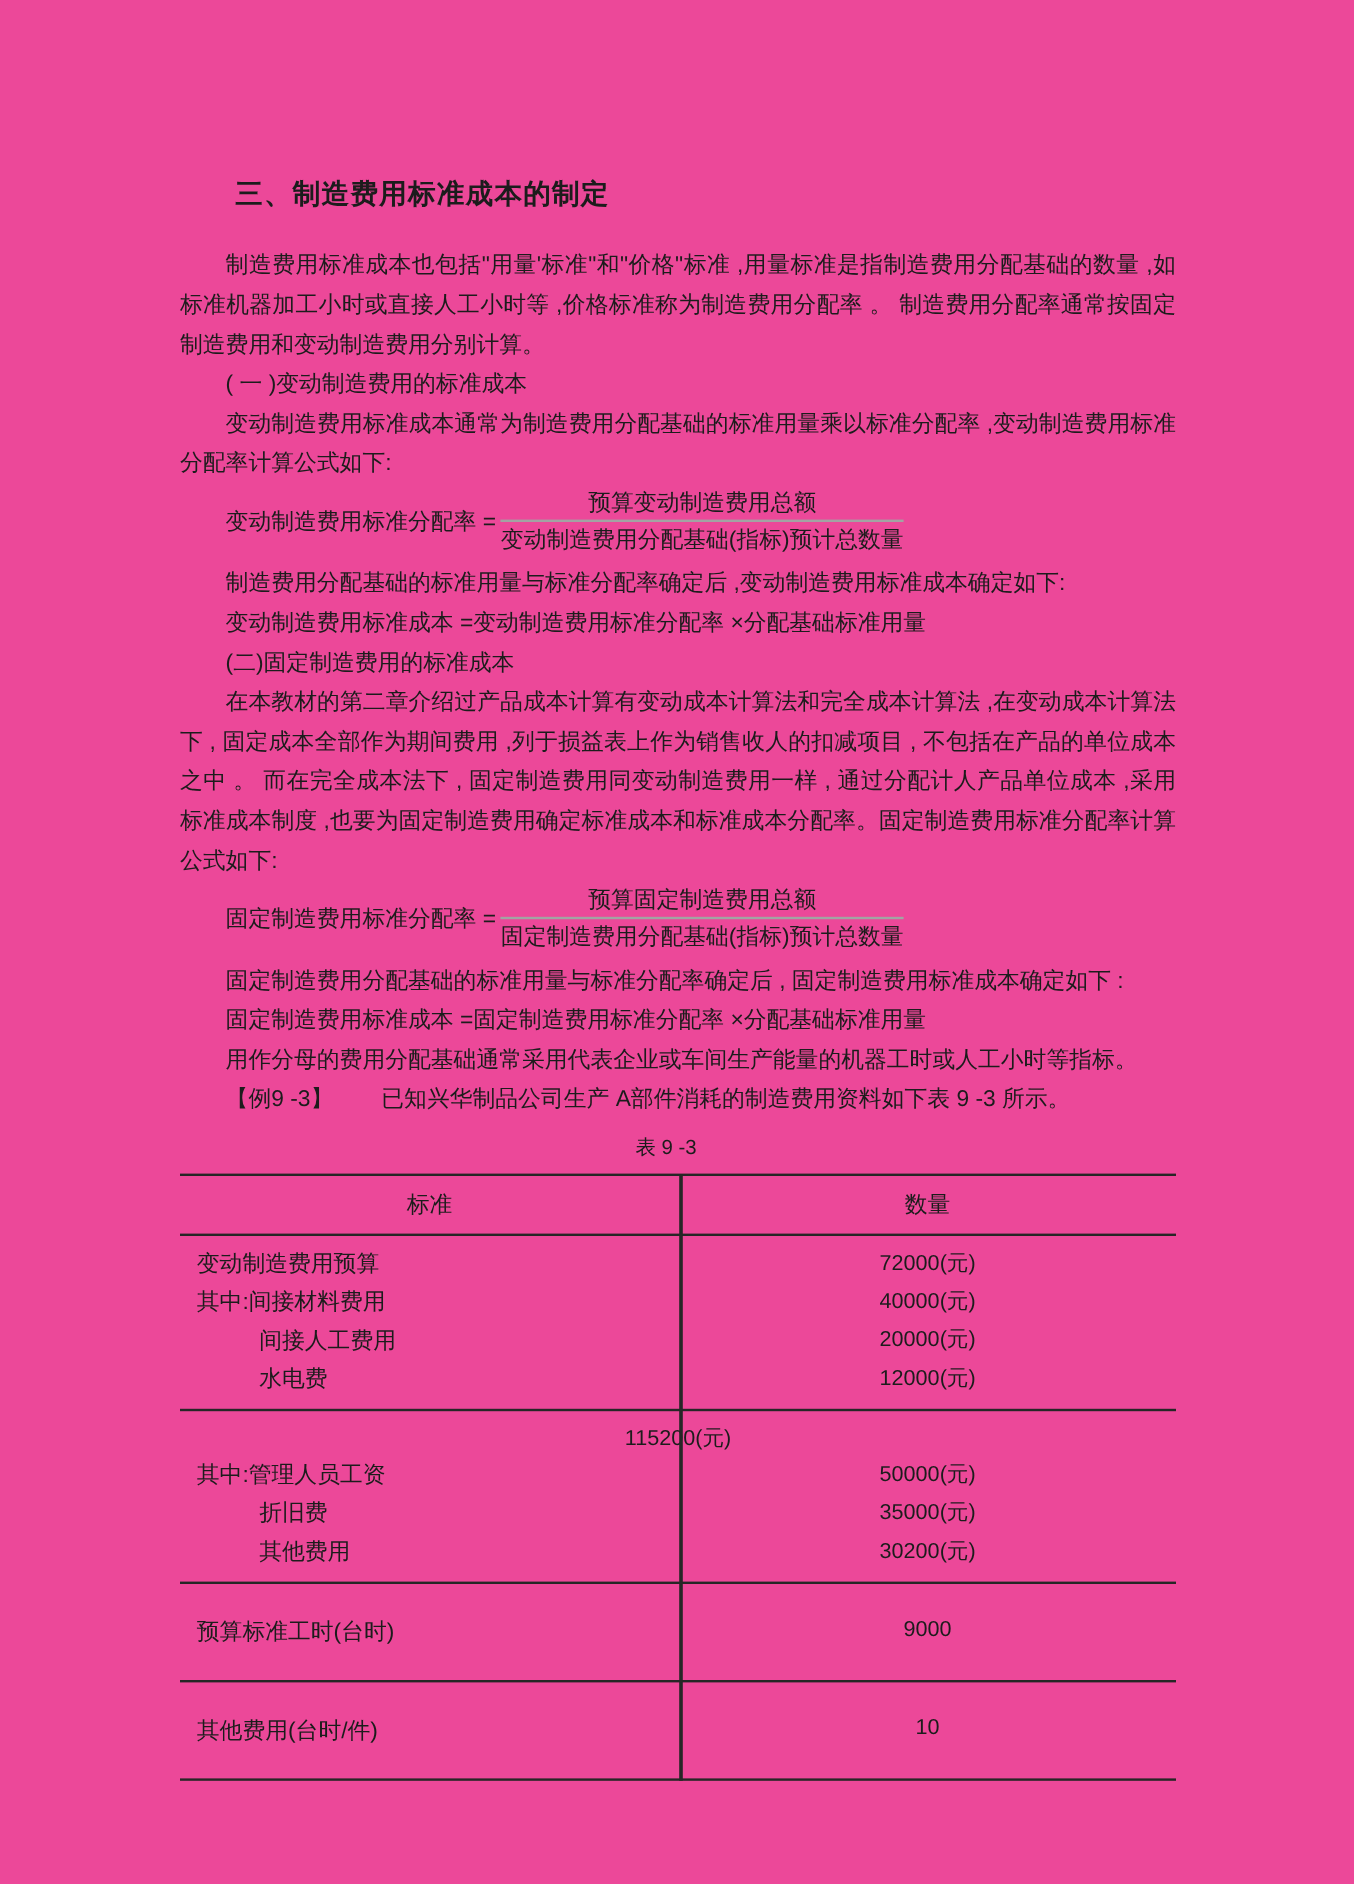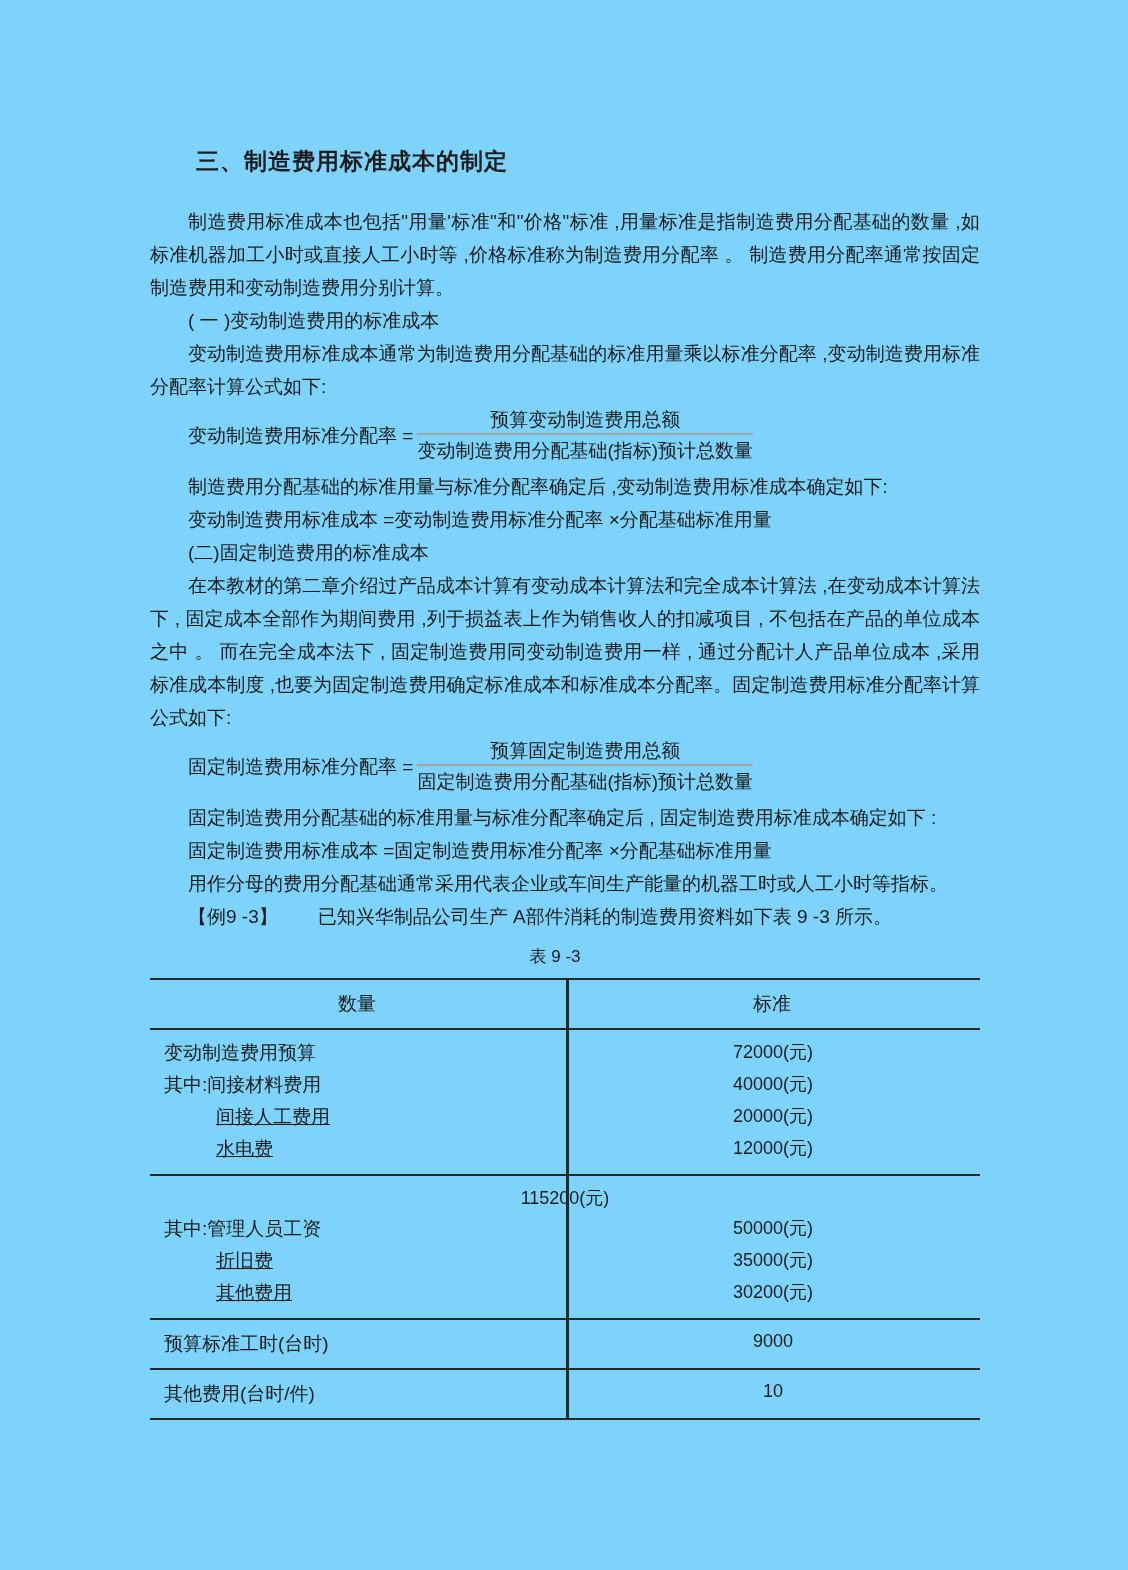--- a/index.html
+++ b/index.html
@@ -1,20 +1,20 @@
 <!DOCTYPE html>
 <html><head>
 <meta charset="utf-8">
 <title>Document</title>
 <style>
   html, body { margin: 0; padding: 0; background: #ffffff; }
   .page {
     width: 1128px;
     min-height: 1570px;
-    background: #7dd3fc;
+    background: #ec4899;
     color: #1c1c1c;
     font-family: "Liberation Sans", "DejaVu Sans", sans-serif;
     box-sizing: border-box;
     overflow: hidden;
   }
   .content {
     box-sizing: border-box;
     width: 1128px;
     padding: 146px 148px 40px 150px;
   }
@@ -98,28 +98,28 @@
   .t-header .hc {
     padding: 11px 0;
     text-align: center;
   }
   .hc-l { width: 416px; }
   .hc-r { flex: 1; }
   .t-group {
     border-bottom: 2.5px solid #262626;
     padding: 7px 0 9px 0;
   }
-  .t-group.single { padding: 8px 0; }
+  .t-group.single { padding: 24px 0; }
   .t-row { display: flex; }
   .t-row .lc {
     width: 416px;
     box-sizing: border-box;
     padding: 3px 14px;
   }
-  .t-row .lc.ind { padding-left: 66px; text-decoration: underline; }
+  .t-row .lc.ind { padding-left: 66px; }
   .t-row .rc {
     flex: 1;
     text-align: center;
     padding: 3px 0;
     font-size: 18px;
   }
 </style>
 </head>
 <body>
 
@@ -165,22 +165,22 @@
     <p class="para indent">用作分母的费用分配基础通常采用代表企业或车间生产能量的机器工时或人工小时等指标。</p>
 
     <p class="example-line"><span>【例9 -3】</span><span class="example-gap"></span><span>已知兴华制品公司生产 A部件消耗的制造费用资料如下表 9 -3 所示。</span></p>
 
     <div class="tbl-caption">表 9 -3</div>
 
     <div class="ctable">
       <div class="vline"></div>
 
       <div class="t-header">
+        <div class="hc hc-l">标准</div>
         <div class="hc hc-r">数量</div>
-        <div class="hc hc-l">标准</div>
       </div>
 
       <div class="t-group">
         <div class="t-row">
           <div class="lc">变动制造费用预算</div>
           <div class="rc">72000(元)</div>
         </div>
         <div class="t-row">
           <div class="lc">其中:间接材料费用</div>
           <div class="rc">40000(元)</div>

